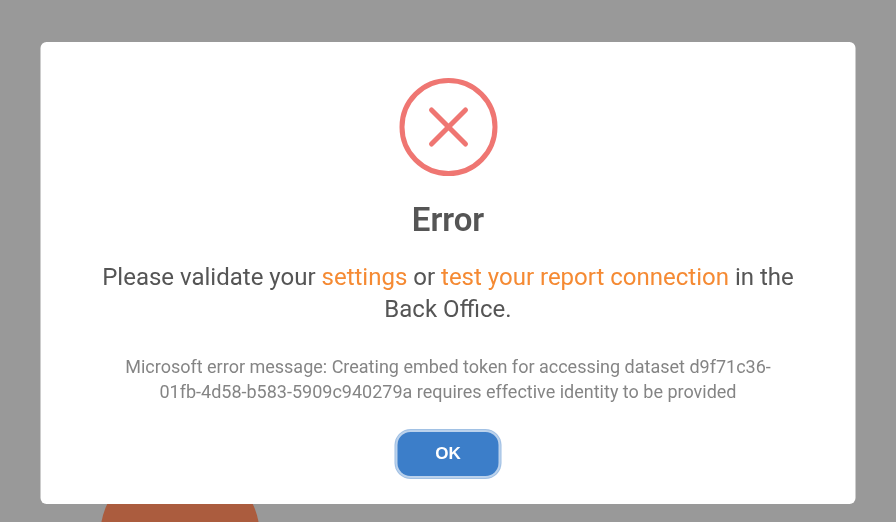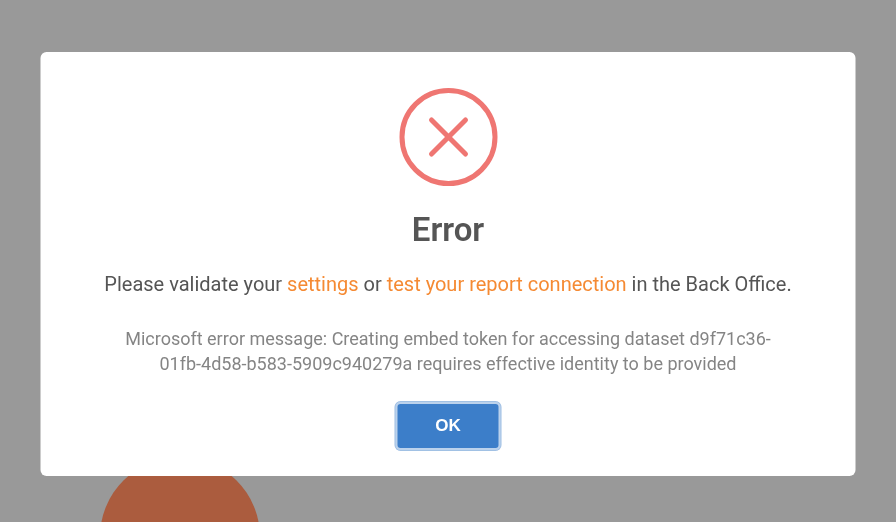--- a/index.html
+++ b/index.html
@@ -15,21 +15,21 @@
       position: absolute;
       width: 160px;
       height: 160px;
       border-radius: 50%;
       background: #AB5C3E;
       bottom: -95px;
       left: 100px;
     }
     .modal {
       position: absolute;
-      top: 52px;
+      top: 42px;
       left: 50%;
       transform: translateX(-50%);
       width: 815px;
       background: #ffffff;
       border-radius: 6px;
       padding: 36px 48px 28px 48px;
       text-align: center;
     }
     .icon-wrap {
       display: flex;
@@ -54,21 +54,21 @@
       stroke-width: 5;
       stroke-linecap: round;
     }
     .title {
       font-size: 33px;
       font-weight: 600;
       color: #555555;
       margin-bottom: 22px;
     }
     .message {
-      font-size: 20px;
+      font-size: 24px;
       color: #555555;
       line-height: 1.35;
       margin-bottom: 28px;
       padding: 0 10px;
     }
     .message .link {
       color: #f58a33;
       cursor: pointer;
     }
     .submessage {
@@ -77,21 +77,21 @@
       line-height: 1.4;
       margin-bottom: 28px;
       padding: 0 20px;
     }
     .ok-button {
       background: #3c7ec9;
       color: #fff;
       font-size: 17px;
       font-weight: 600;
       border: none;
-      border-radius: 3px;
+      border-radius: 13px;
       padding: 12px 38px;
       cursor: pointer;
       box-shadow: 0 0 0 3px rgba(60,126,201,0.35);
       outline: 1px solid rgba(60,126,201,0.2);
       outline-offset: 2px;
     }
   </style>
 </head>
 <body>
 

